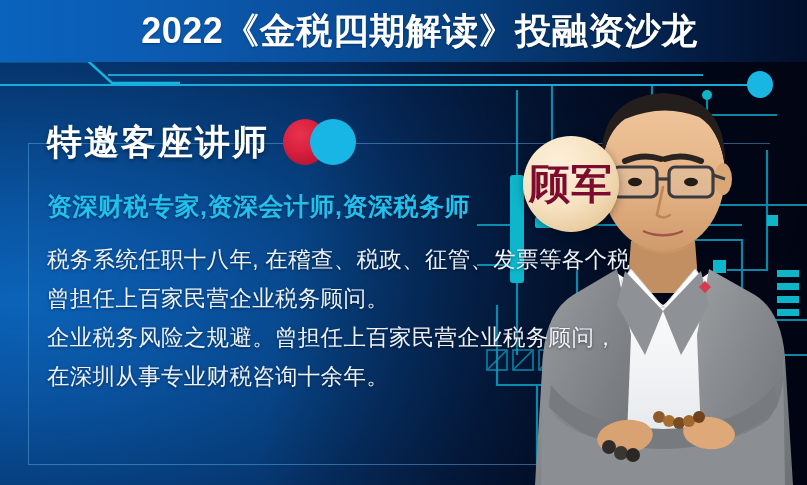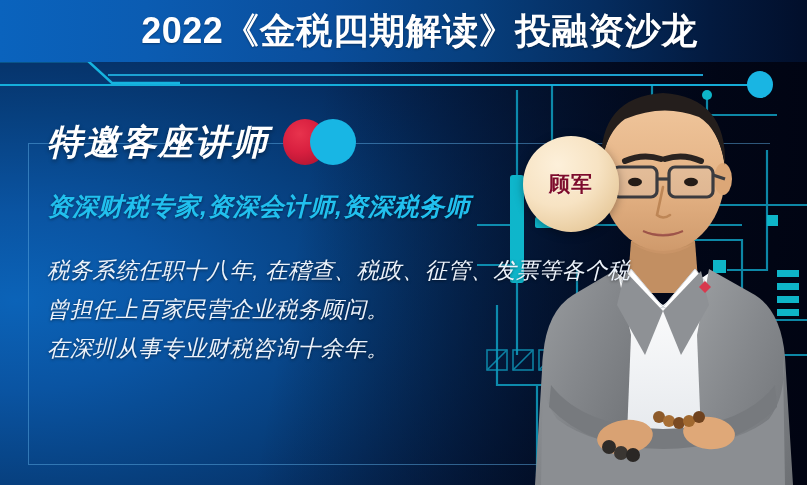--- a/index.html
+++ b/index.html
@@ -73,26 +73,26 @@
   
   .badge {
     position:absolute; left:523px; top:136px;
     width:96px; height:96px; border-radius:50%;
     background:radial-gradient(circle at 36% 30%, #fdf0da 0%, #f7e3c3 45%, #e8cb9e 78%, #dcbb86 100%);
     box-shadow:0 2px 10px rgba(0,0,0,.35);
     display:flex; align-items:center; justify-content:center;
     z-index:6;
   }
   .badge-text {
-    color:#7d0b2c; font-size:21px; font-weight:bold; letter-spacing:1px;
+    color:#7d0b2c; font-size:41px; font-weight:bold; letter-spacing:1px;
     text-shadow:0 1px 0 rgba(255,255,255,.35);
   }
 
   
-  .content { position:absolute; left:47px; top:116px; width:540px; z-index:6;font-style:italic; }
+  .content { position:absolute; left:47px; top:116px; width:540px; z-index:6; }
 
   .lecturer-row { display:flex; align-items:center; height:52px; }
   .lecturer-heading {
     color:#ffffff; font-size:35px; font-weight:bold; letter-spacing:2px;
     white-space:nowrap;
     text-shadow:0 2px 4px rgba(0,0,0,.4);
   }
   .circle-pair { position:relative; width:84px; height:46px; margin-left:14px; }
   .circle-red {
     position:absolute; left:0; top:0; width:44px; height:46px; border-radius:50%;
@@ -103,21 +103,21 @@
     background:#18b6e4;
   }
 
   .subtitle {
     margin-top:22px;
     color:#21c0ee; font-size:25px; font-weight:bold; letter-spacing:.5px;
     white-space:nowrap;
     text-shadow:0 1px 3px rgba(0,0,0,.45);
   }
 
-  .body-text { margin-top:28px; }
+  .body-text { margin-top:17px; }
   .body-line {
     color:#edf3fb; font-size:22.5px; line-height:39px; letter-spacing:.3px;
     white-space:nowrap;
     text-shadow:0 1px 3px rgba(0,0,0,.5);
   }
 </style>
 </head>
 <body>
 
 <div class="poster">
@@ -273,18 +273,19 @@
         <span class="circle-red"></span>
         <span class="circle-cyan"></span>
       </span>
     </div>
 
     <div class="subtitle">资深财税专家,资深会计师,资深税务师</div>
 
     <div class="body-text">
       <div class="body-line">税务系统任职十八年, 在稽查、税政、征管、发票等各个税</div>
       <div class="body-line">曾担任上百家民营企业税务顾问。</div>
+      <div class="body-line">企业税务风险之规避。曾担任上百家民营企业税务顾问，</div>
       <div class="body-line">在深圳从事专业财税咨询十余年。</div>
     </div>
 
   </div>
 
 </div>
 
 </body></html>

